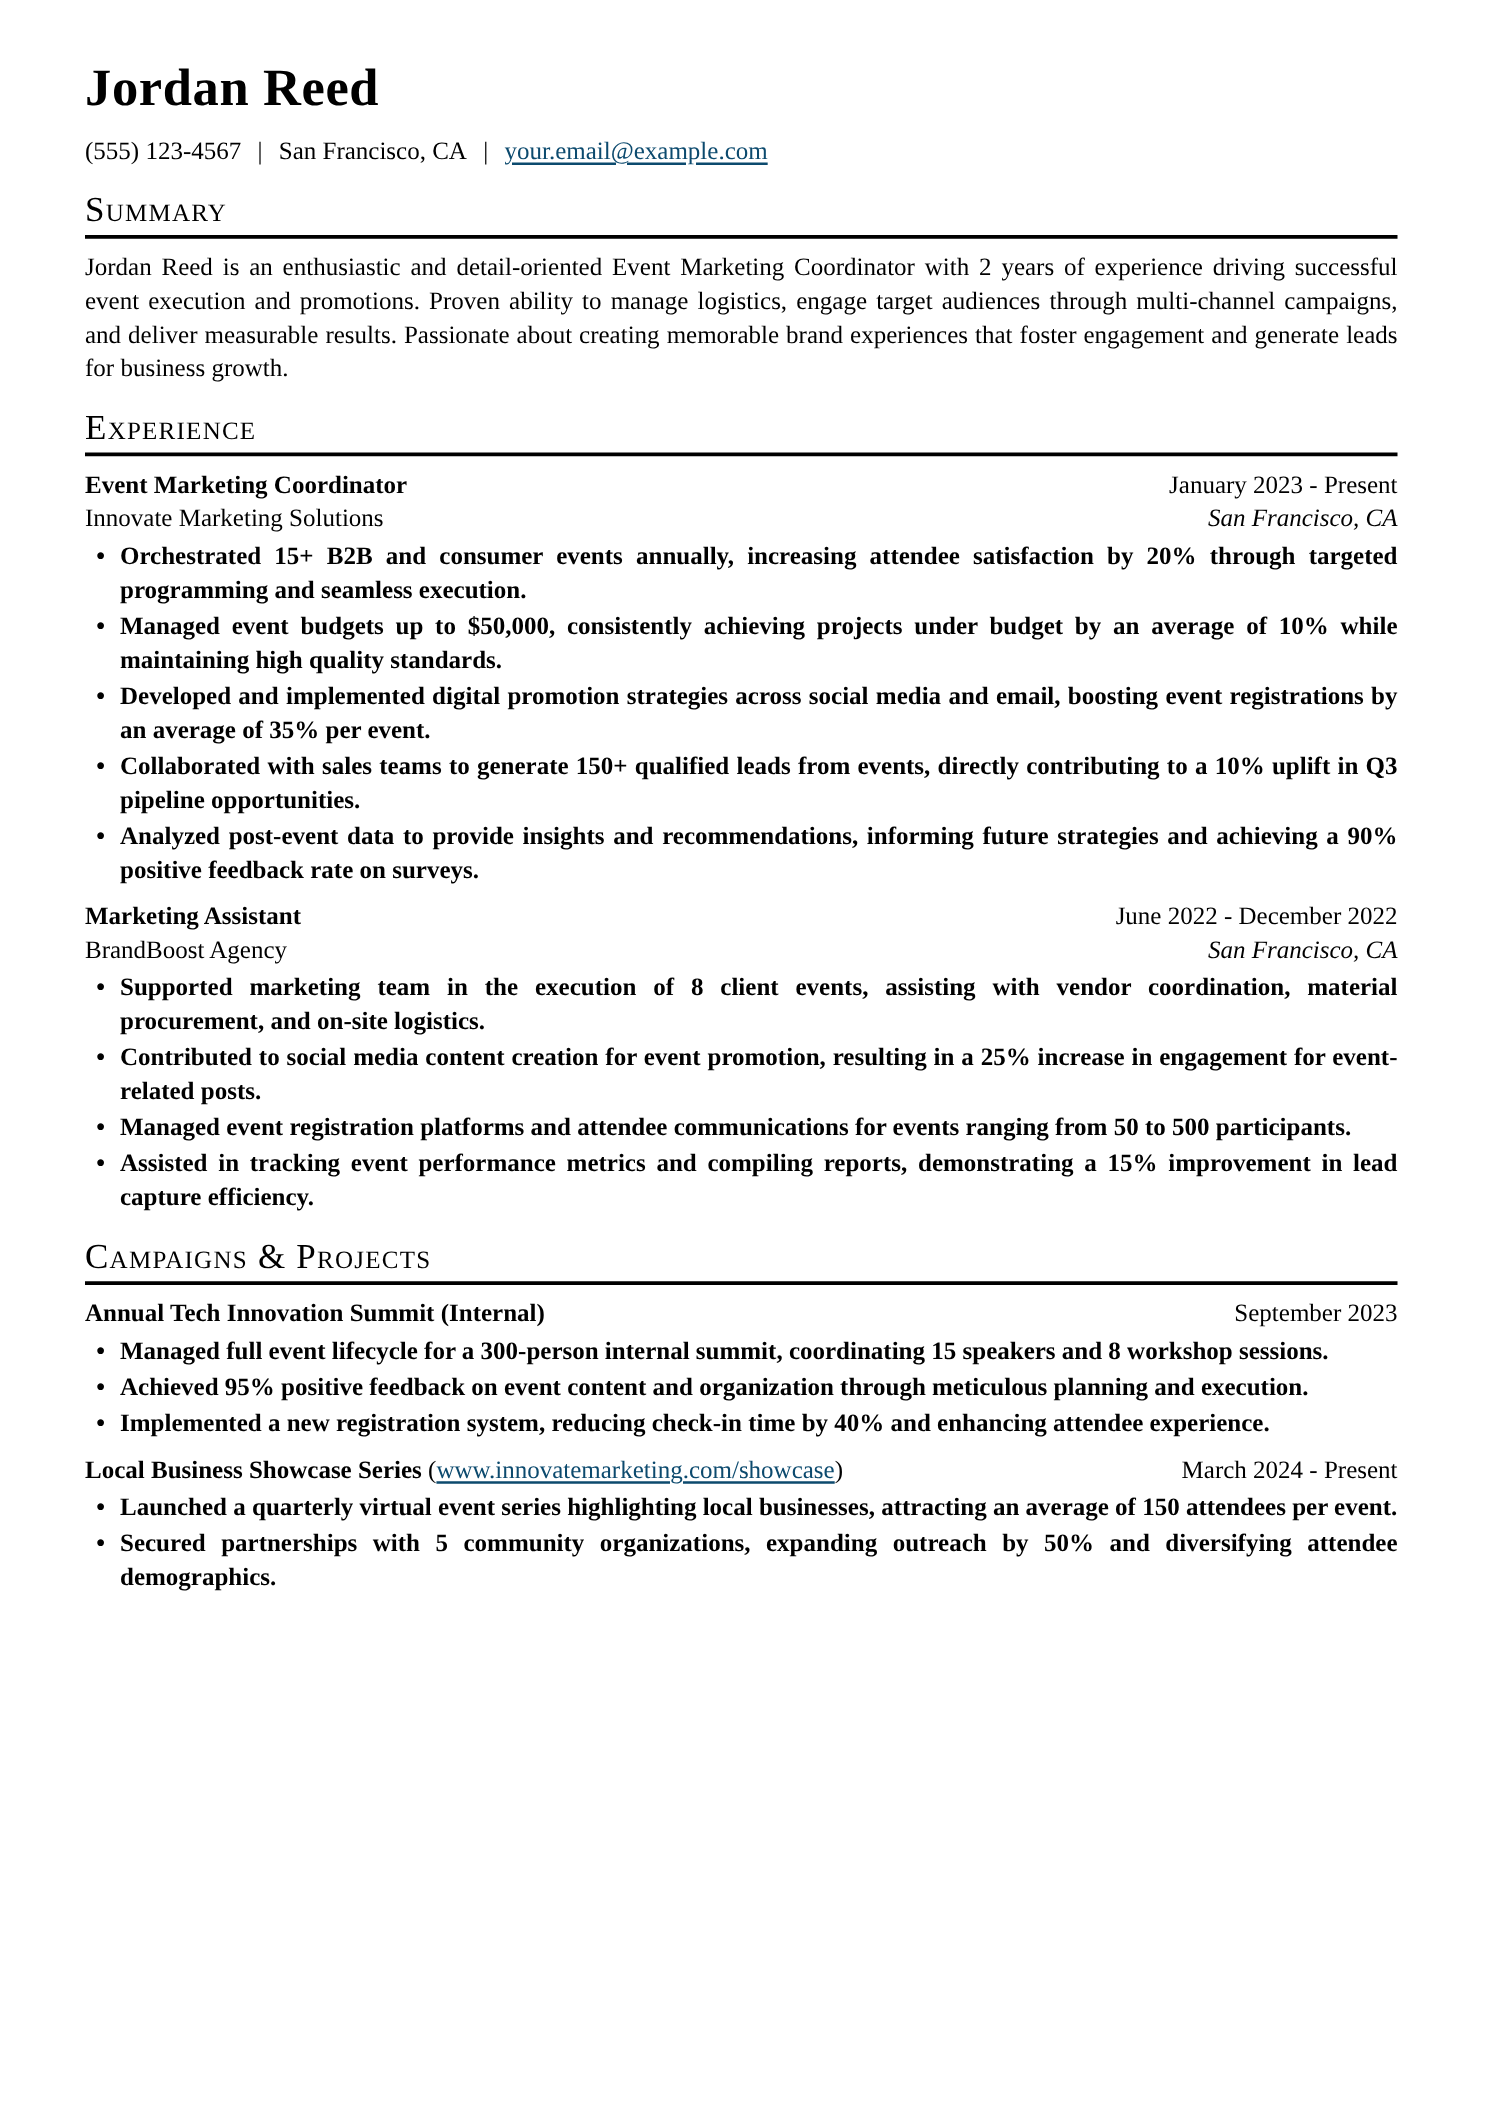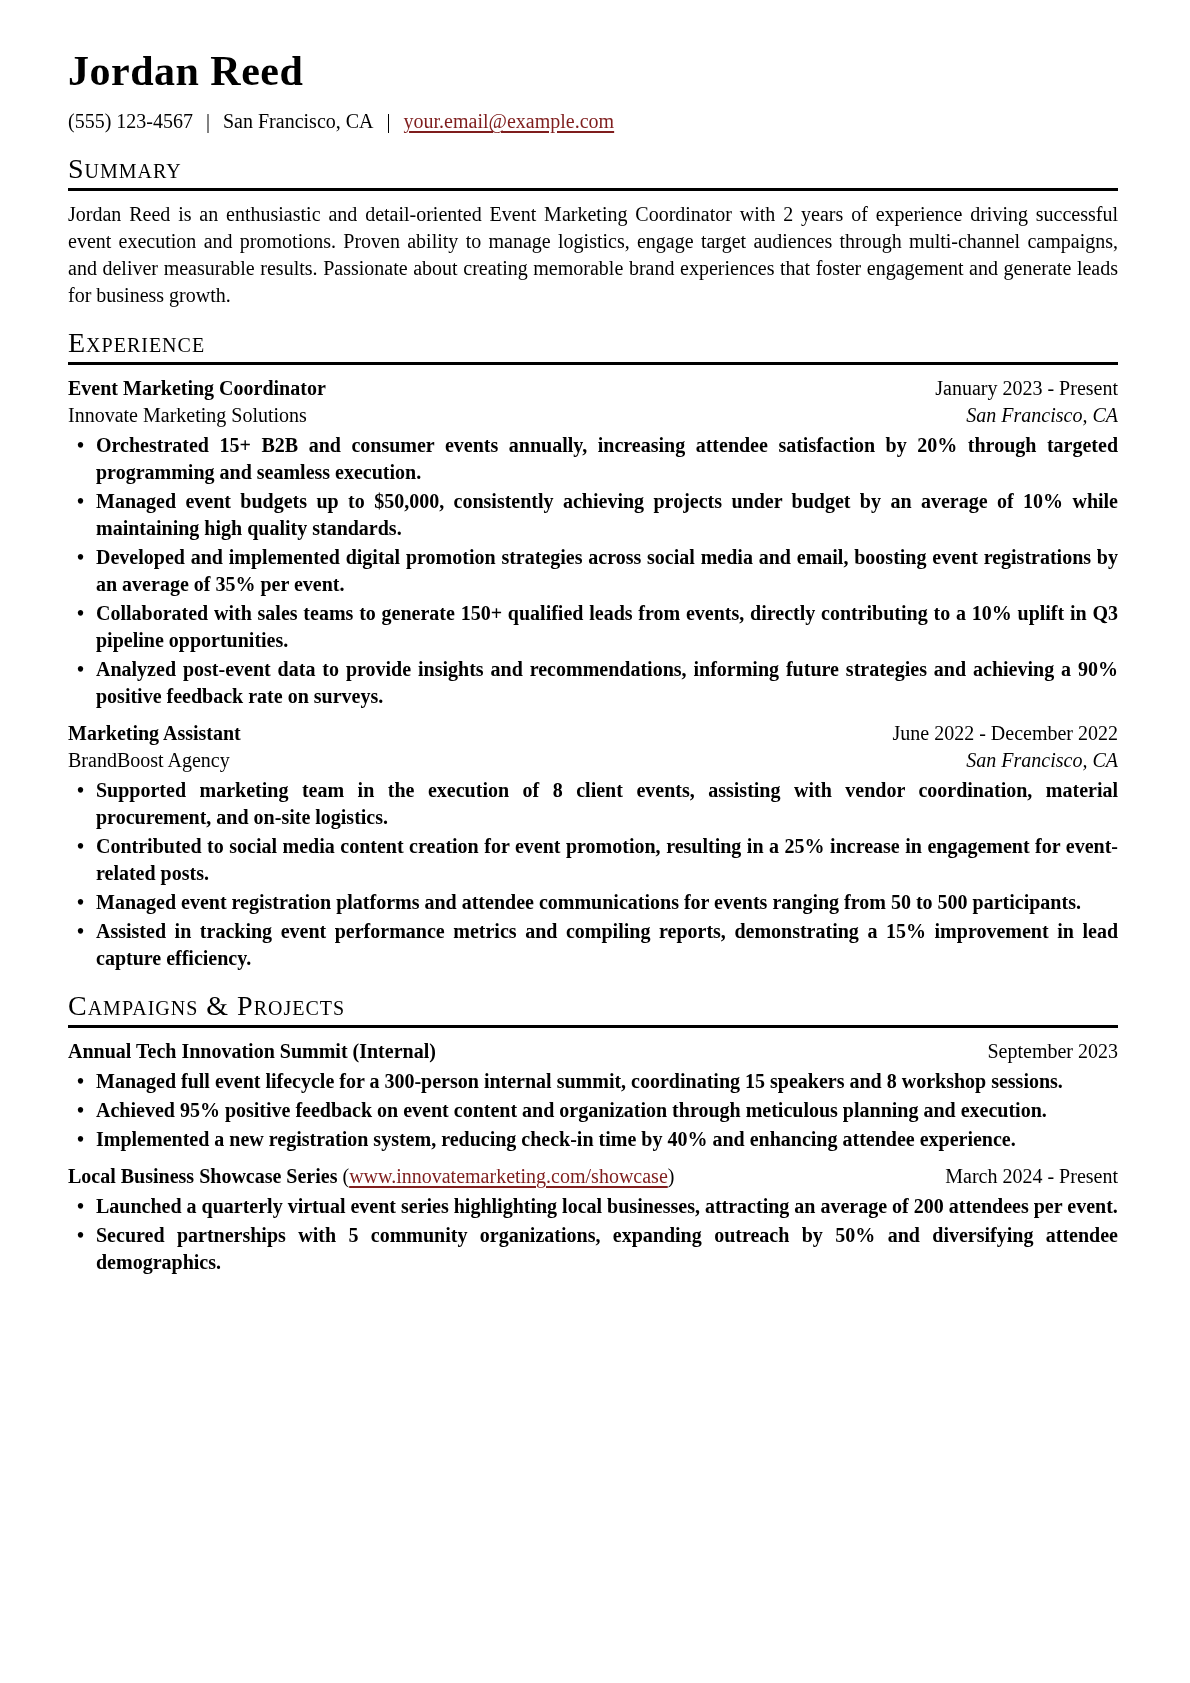--- a/index.html
+++ b/index.html
@@ -30,21 +30,21 @@
   .contact {
     font-size: 20px;
     margin: 0 0 4px 0;
     white-space: nowrap;
   }
   .contact .sep {
     display: inline-block;
     margin: 0 13px;
   }
   a.doc-link {
-    color: #7f1d1d;
+    color: #0c4a6e;
     text-decoration: underline;
     text-underline-offset: 3px;
     margin-top: 24px;
   }
   
   h2.sec {
     font-size: 28px;
     line-height: 32px;
     font-weight: normal;
     font-variant: small-caps;
@@ -168,19 +168,19 @@
 
     <div class="entry">
       <div class="erow">
         <span>
           <span class="etitle">Local Business Showcase Series</span>
           <span class="link-parens"><a href="#" class="doc-link">www.innovatemarketing.com/showcase</a></span>
         </span>
         <span class="edate">March 2024 - Present</span>
       </div>
       <ul class="blist">
-        <li>Launched a quarterly virtual event series highlighting local businesses, attracting an average of 200 attendees per event.</li>
+        <li>Launched a quarterly virtual event series highlighting local businesses, attracting an average of 150 attendees per event.</li>
         <li>Secured partnerships with 5 community organizations, expanding outreach by 50% and diversifying attendee demographics.</li>
       </ul>
     </div>
   </section>
 
 </div>
 
 </body></html>

